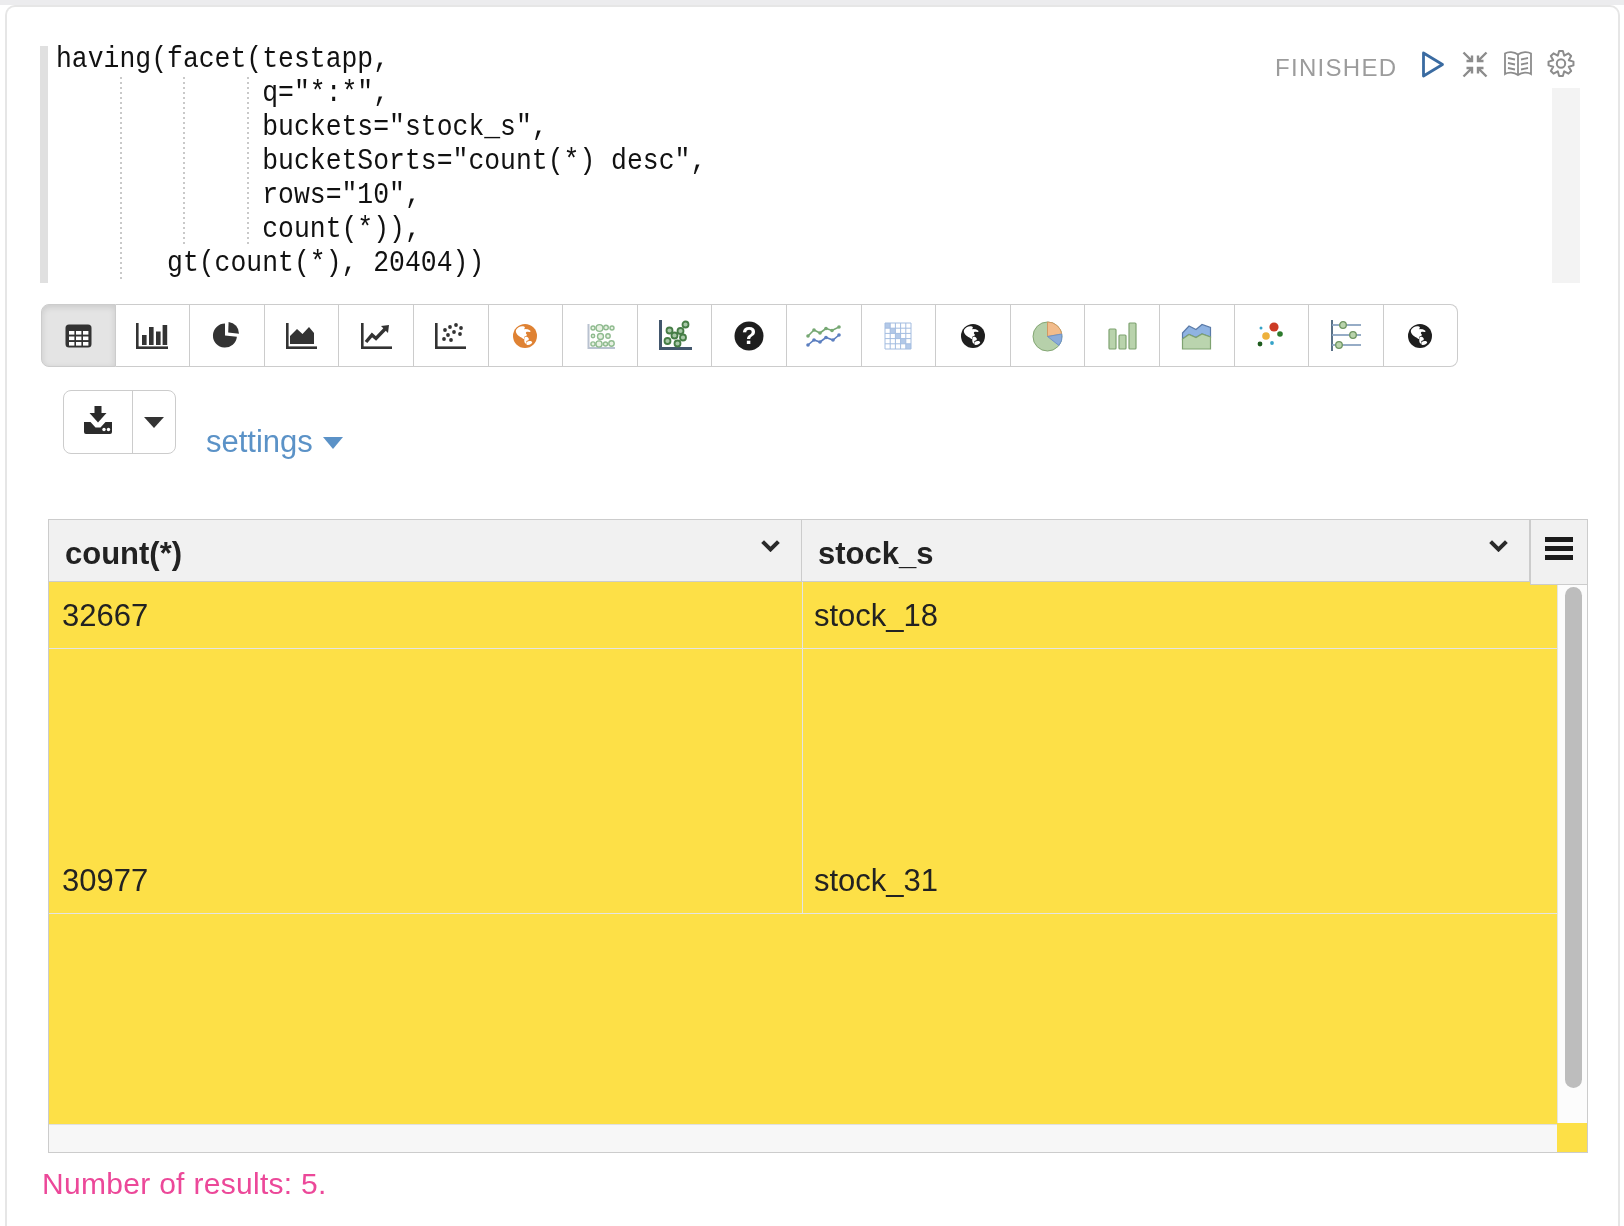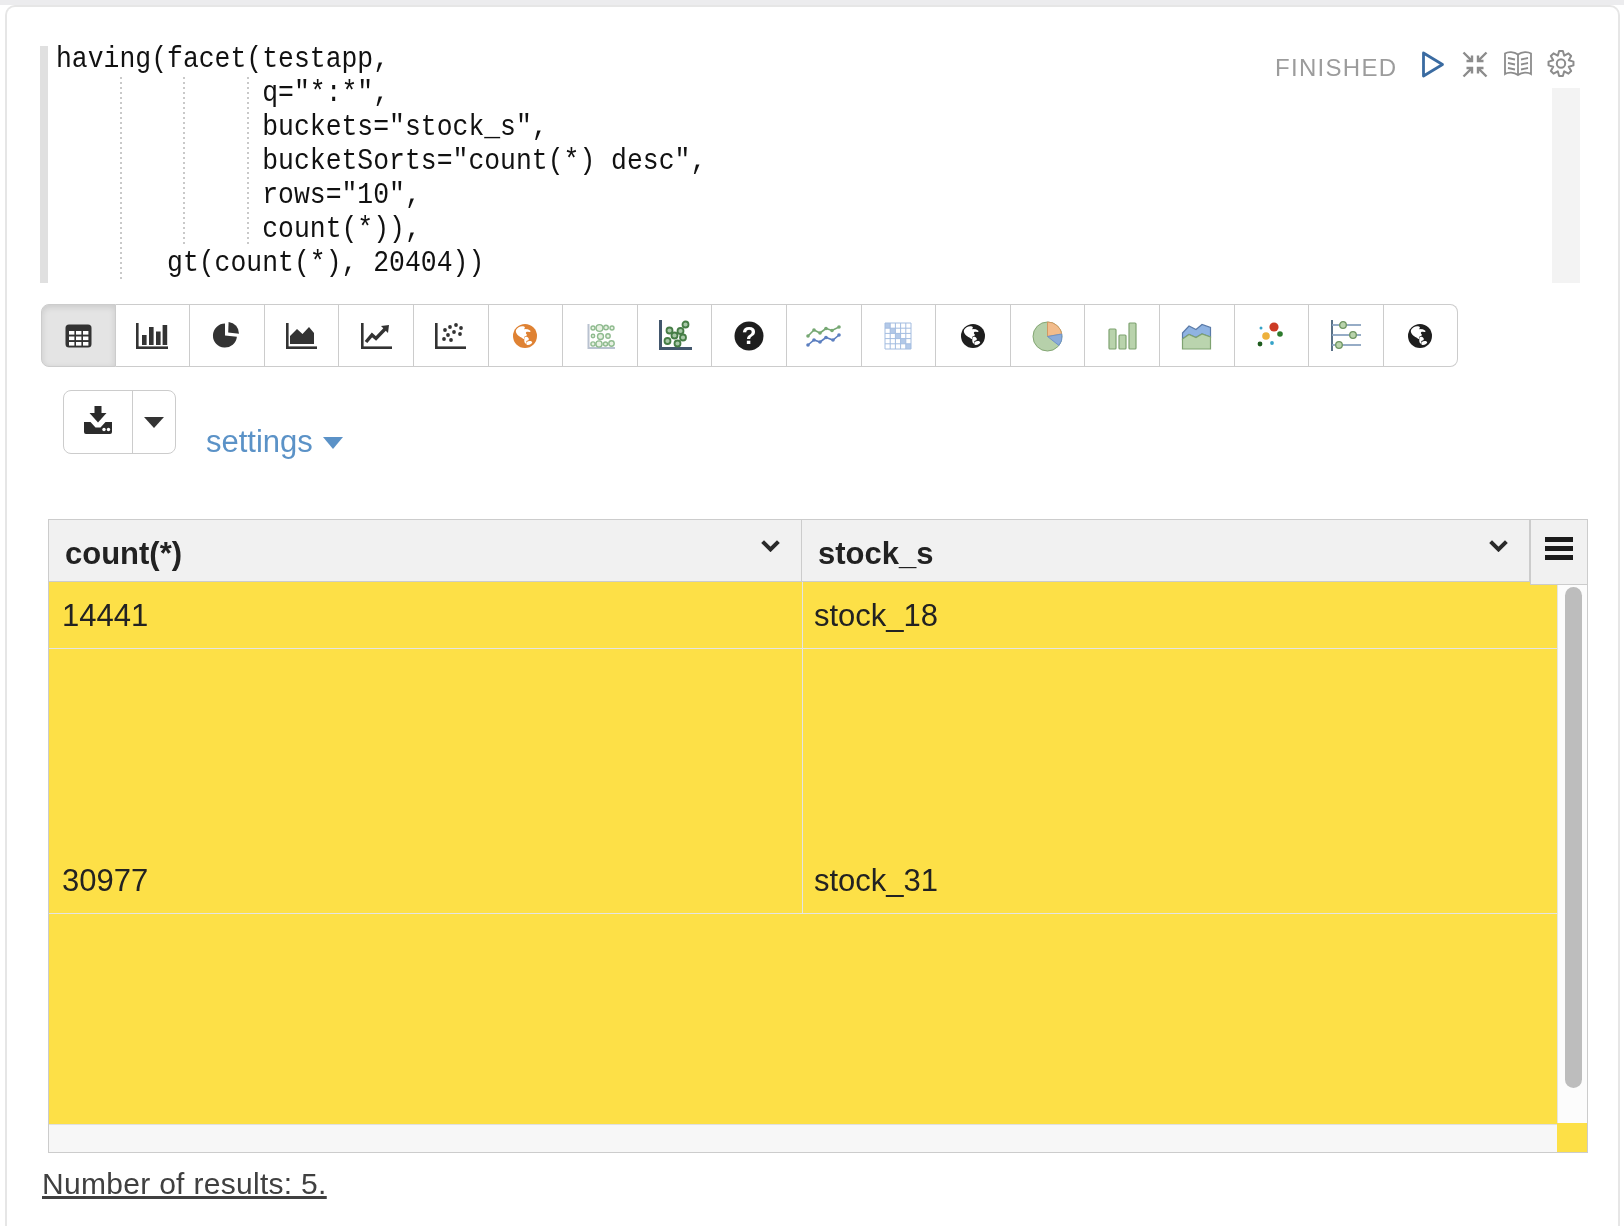--- a/index.html
+++ b/index.html
@@ -52,21 +52,21 @@
 #hmenu .bar { position:absolute; left:14px; width:28px; height:5px; background:#1b1b1b; }
 .row { left:0; width:1508px; height:66px; border-bottom:1px solid #e4e4e4; }
 .cell1 { position:absolute; left:13px; top:16px; font-size:31px; color:#222; }
 .cell2 { position:absolute; left:765px; top:16px; font-size:31px; color:#222; }
 .coldiv { left:753px; width:1px; background:#e4e4e4; }
 #vscroll { left:1508px; top:65px; width:30px; height:538px; background:#fcfcfc; border-left:1px solid #e4e4e4; }
 #vthumb { left:1516px; top:67px; width:17px; height:501px; background:#bdbdbd; border-radius:9px; }
 #hstrip { left:0px; top:604px; width:1508px; height:28px; background:#f7f7f7;
   border-top:1px solid #e0e0e0; }
 
-#results { left:42px; top:1167px; font-size:30px; color:#404040; letter-spacing:0.3px;text-decoration:underline; }
+#results { left:42px; top:1167px; font-size:30px; color:#ec4899; letter-spacing:0.3px; }
 </style>
 </head>
 <body>
 <div id="page">
   <div id="topstrip" class="abs"></div>
   <div id="para" class="abs"></div>
 
   <div id="gutter" class="abs"></div>
   <pre id="code" class="abs">having(facet(testapp,
              q="*:*",
@@ -370,21 +370,21 @@
       <svg style="left:687px; top:20px;" width="19" height="12" viewBox="0 0 19 12">
           <path d="M1.6 1.6 L9.5 9.4 L17.4 1.6" stroke="#2a2a2a" stroke-width="4" fill="none"></path>
         </svg>
     </div>
     <div id="hmenu" class="abs">
       <div class="bar" style="top:16.5px;"></div>
       <div class="bar" style="top:25.5px;"></div>
       <div class="bar" style="top:34.5px;"></div>
     </div>
     <div class="abs row" style="top:62px; height:67px;">
-        <span class="cell1">14441</span>
+        <span class="cell1">32667</span>
         <span class="cell2">stock_18</span>
       </div>
     <div class="abs row" style="top:327px; height:67px;">
         <span class="cell1">30977</span>
         <span class="cell2">stock_31</span>
       </div>
     <div class="abs coldiv" style="top:62px; height:332px;"></div>
     <div id="vscroll" class="abs"></div>
     <div id="vthumb" class="abs"></div>
     <div id="hstrip" class="abs"></div>

